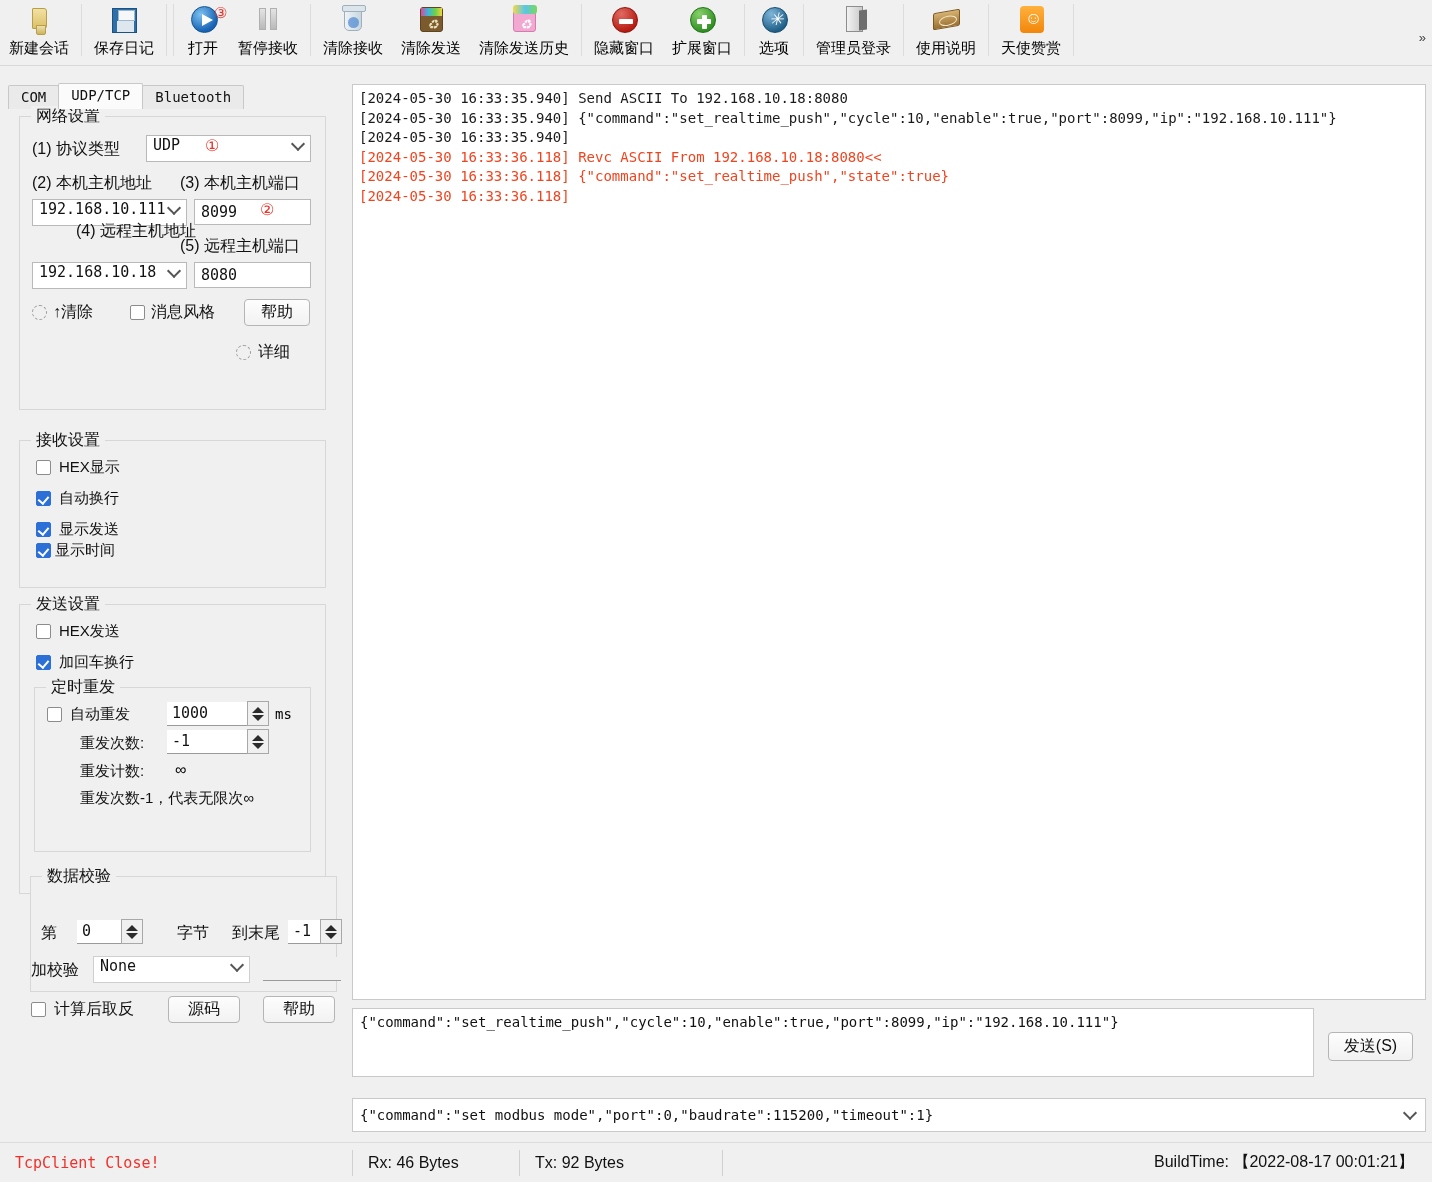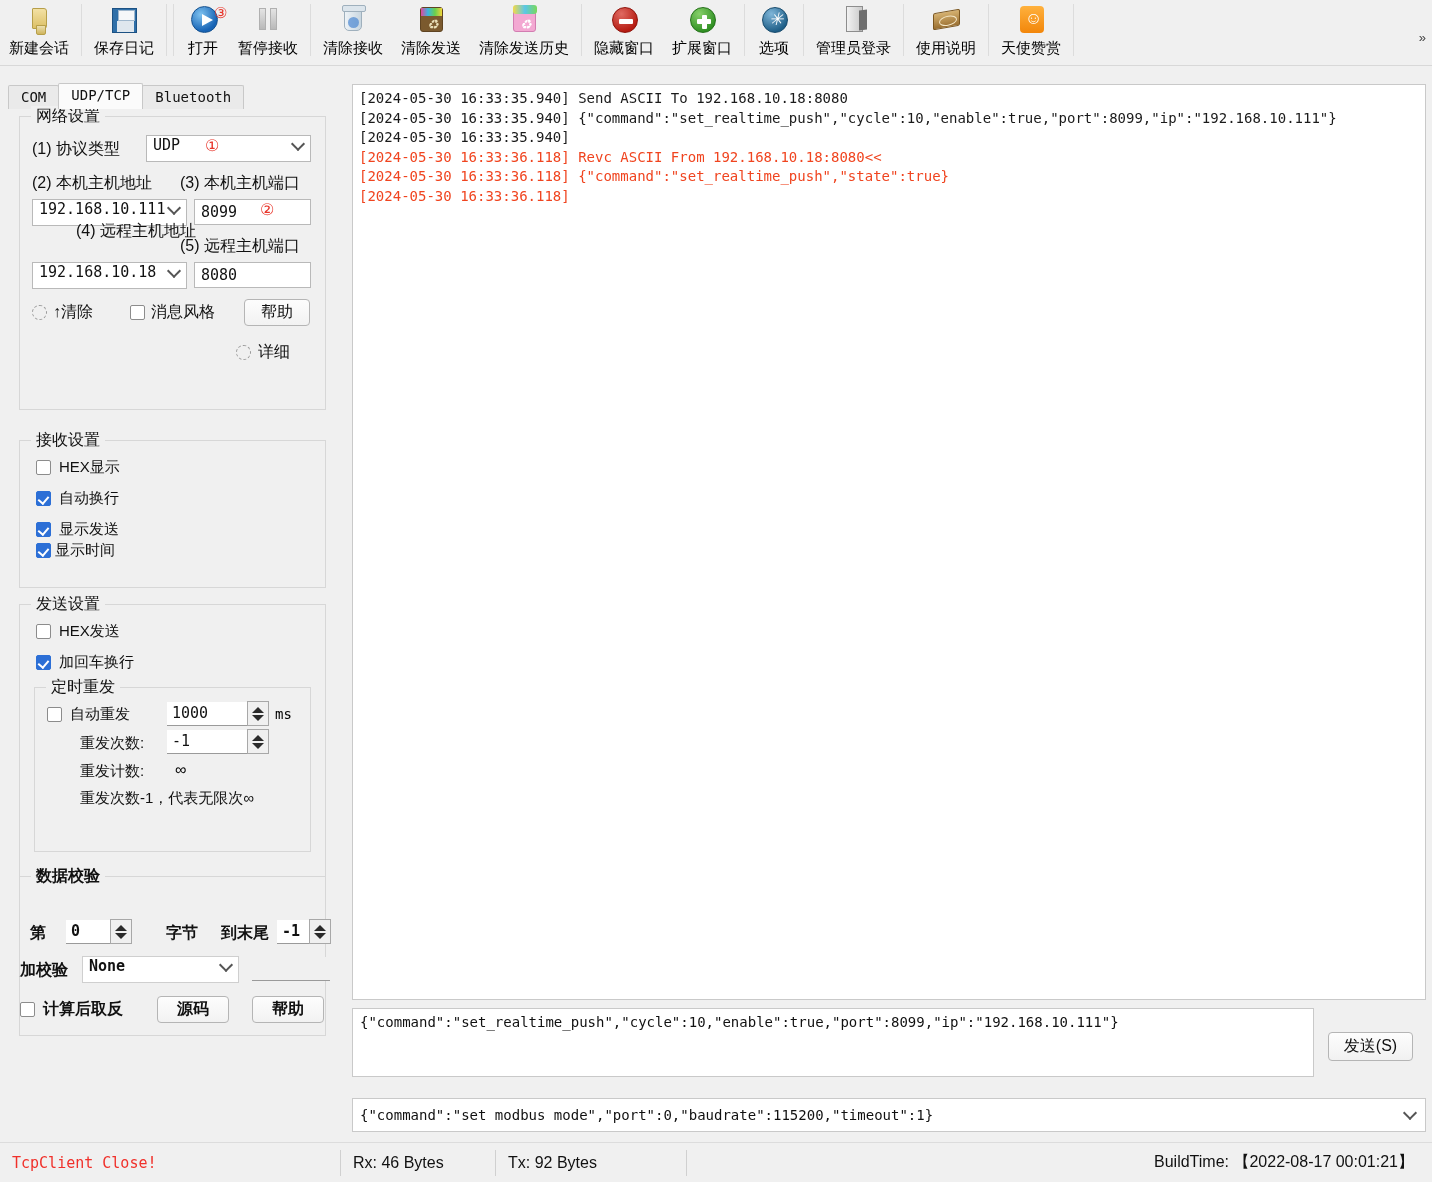--- a/index.html
+++ b/index.html
@@ -271,21 +271,21 @@
     font-family:"DejaVu Sans Mono", monospace; font-size:14px; color:#111;
   }
   #histchev { position:absolute; right:10px; top:12px; }
 
   
   #status {
     position:absolute; left:0; top:1142px; width:1432px; height:40px;
     background:#f0f0f0; border-top:1px solid #dcdcdc;
     display:flex; align-items:center;
   }
-  .st-cell { height:34px; display:flex; align-items:center; padding-left:12px; font-size:16px; color:#111; }
+  .st-cell { height:34px; display:flex; align-items:center; padding-left:3px; font-size:16px; color:#111;margin-left:12px; }
   .st-div { width:1px; height:26px; background:#d0d0d0; }
   #st-conn { width:340px; color:#f0302a; font-family:"DejaVu Sans Mono", monospace; font-size:15px; }
 </style>
 </head>
 <body>
 
 <div id="toolbar">
 
   <div class="tb-btn">
     <div class="tb-ico">
@@ -515,21 +515,21 @@
         </span>
       </div>
 
       <div class="cn-s" style="position:absolute; left:45px; top:74px;">重发计数:</div>
       <div style="position:absolute; left:140px; top:73px; font-size:16px;">∞</div>
 
       <div class="cn-s" style="position:absolute; left:45px; top:101px; white-space:nowrap;">重发次数-1，代表无限次∞</div>
     </div>
   </div>
 
-  <div class="group" style="left:19px; top:810px; width:307px; height:160px;font-weight:bold;">
+  <div class="group" style="left:30px; top:810px; width:307px; height:116px;">
     <div class="group-title">数据校验</div>
 
     <div class="cn" style="position:absolute; left:10px; top:46px;">第</div>
     <div class="spin-wrap" style="position:absolute; left:46px; top:42px;">
       <span class="spin-in" style="width:44px;">0</span>
       <span class="spin-btns">
         <span class="tri-up"></span>
         <span class="tri-dn"></span>
       </span>
     </div>

